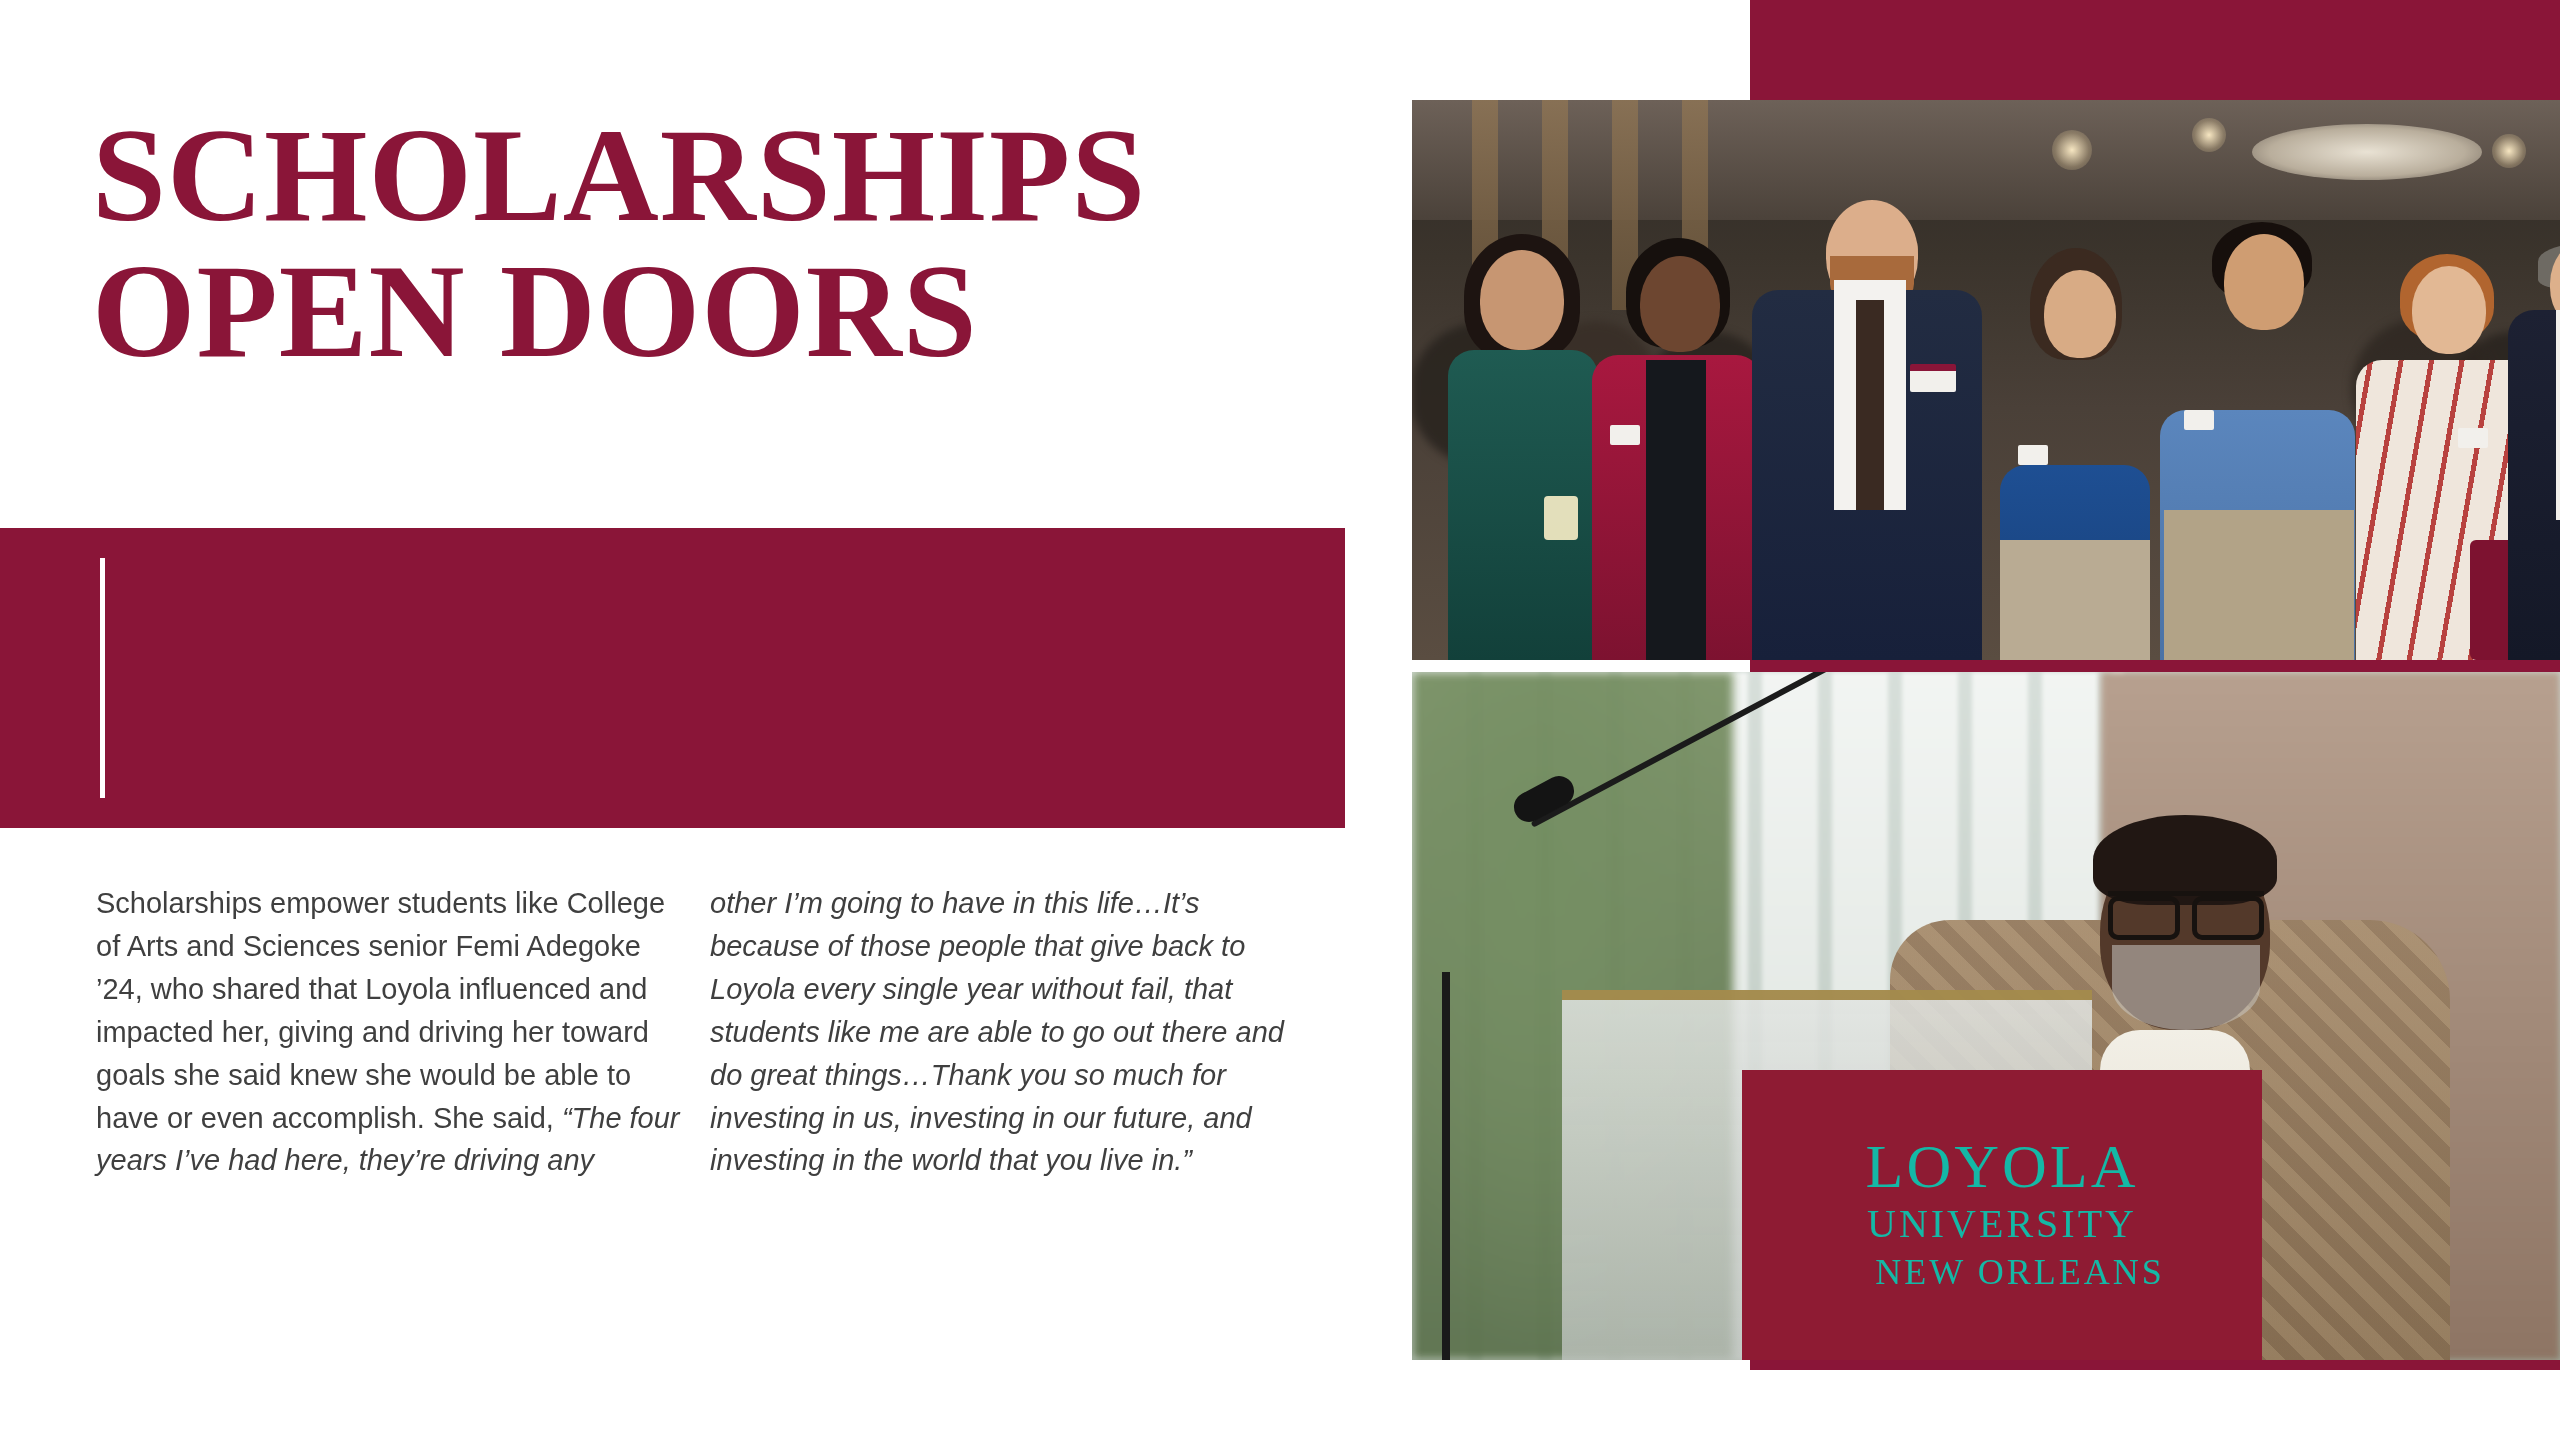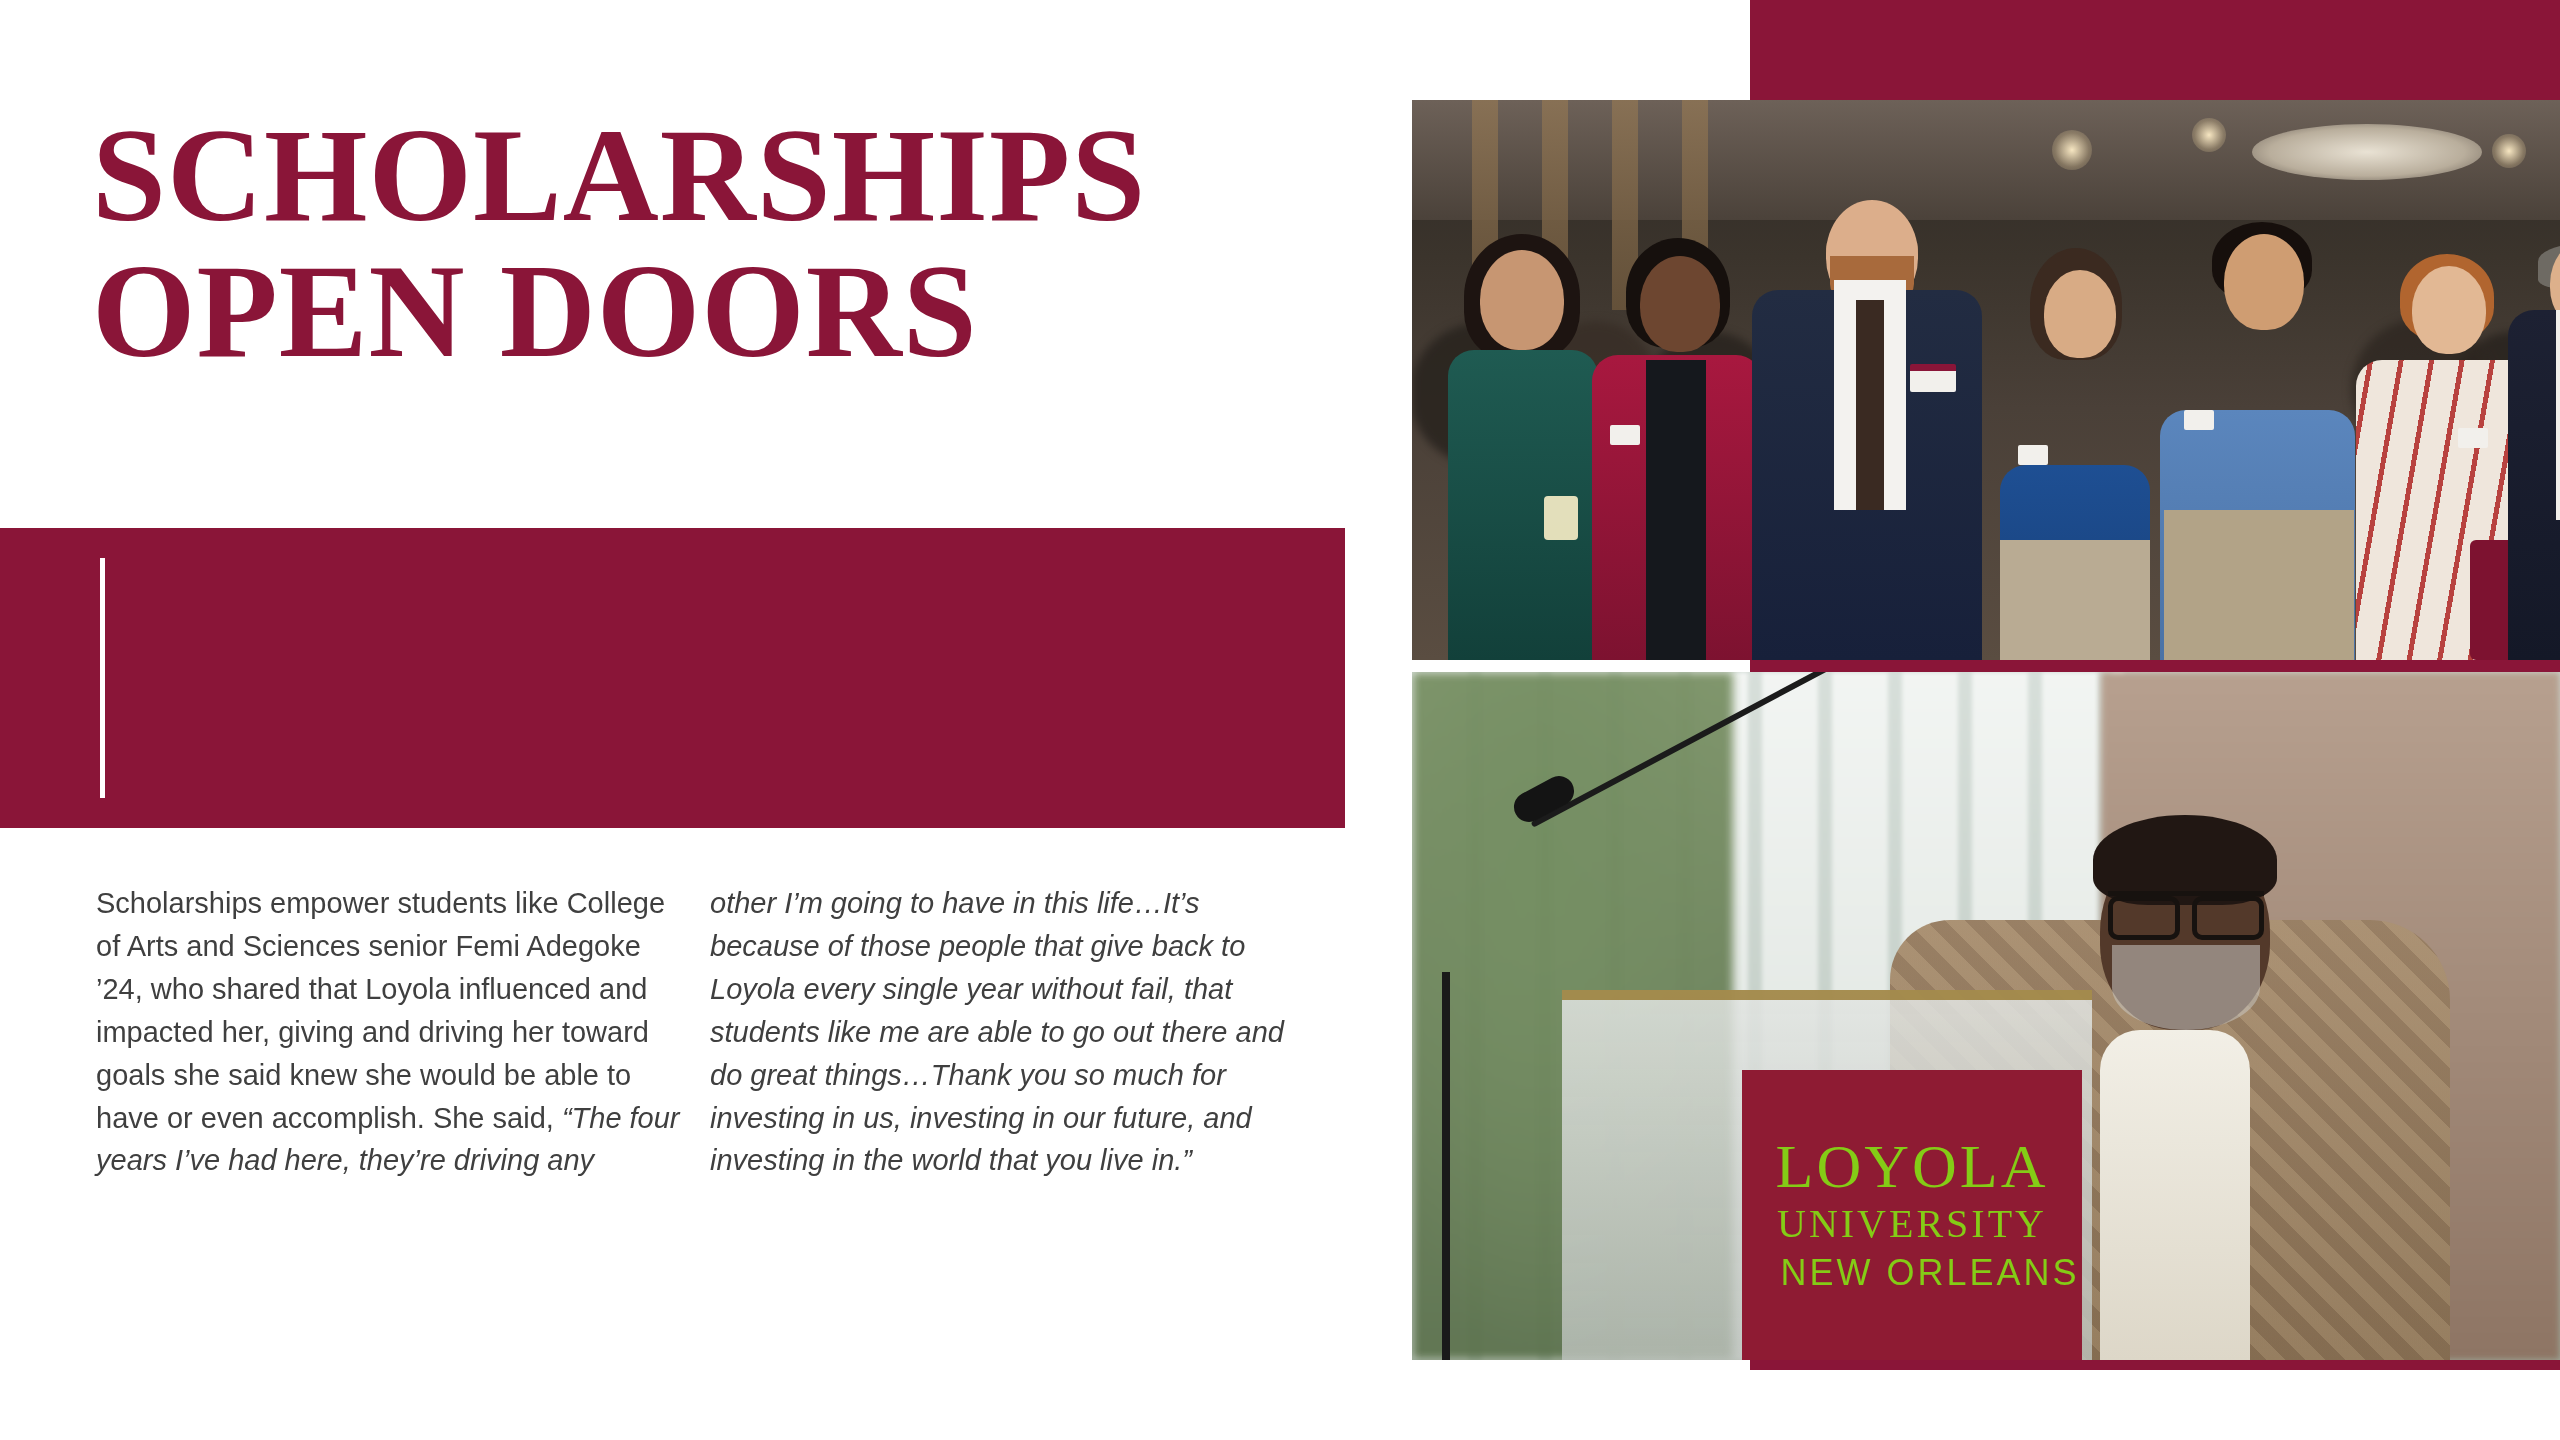--- a/index.html
+++ b/index.html
@@ -167,28 +167,28 @@
     position: absolute; right: 0; top: 0; width: 40%; height: 100%;
     background: linear-gradient(180deg,#b7a08f 0%, #8e7564 100%);
     filter: blur(3px);
   }
   .podium {
     position: absolute; left: 150px; bottom: 0; width: 530px; height: 360px;
     background: linear-gradient(180deg, rgba(225,228,225,.85), rgba(190,195,190,.8));
     border-top: 10px solid rgba(160,130,60,.85);
   }
   .podium-banner {
-    position: absolute; left: 180px; bottom: 0; width: 340px; height: 290px;
+    position: absolute; left: 180px; bottom: 0; width: 520px; height: 290px;
     background: #8e1b33;
     display: flex; flex-direction: column; align-items: center; justify-content: center;
-    color: #84cc16;
+    color: #14b8a6;
   }
   .podium-banner .l1 { font-family: "Liberation Serif", serif; font-size: 62px; letter-spacing: 3px; line-height: 1; }
   .podium-banner .l2 { font-family: "Liberation Serif", serif; font-size: 40px; letter-spacing: 3px; line-height: 1.35; }
-  .podium-banner .l3 { font-family: Liberation Sans, sans-serif; font-size: 36px; letter-spacing: 3px; line-height: 1.2; margin-left: 36px; }
+  .podium-banner .l3 { font-family: Liberation Serif, serif; font-size: 36px; letter-spacing: 3px; line-height: 1.2; margin-left: 36px; }
   .mic-stand {
     position: absolute; left: 120px; top: 150px; width: 360px; height: 6px;
     background: #1b1b1b; transform: rotate(-28deg); transform-origin: left center;
     border-radius: 3px;
   }
   .mic-head {
     position: absolute; left: 100px; top: 112px; width: 64px; height: 30px;
     background: #141414; border-radius: 16px; transform: rotate(-28deg);
   }
   .mic-pole {

